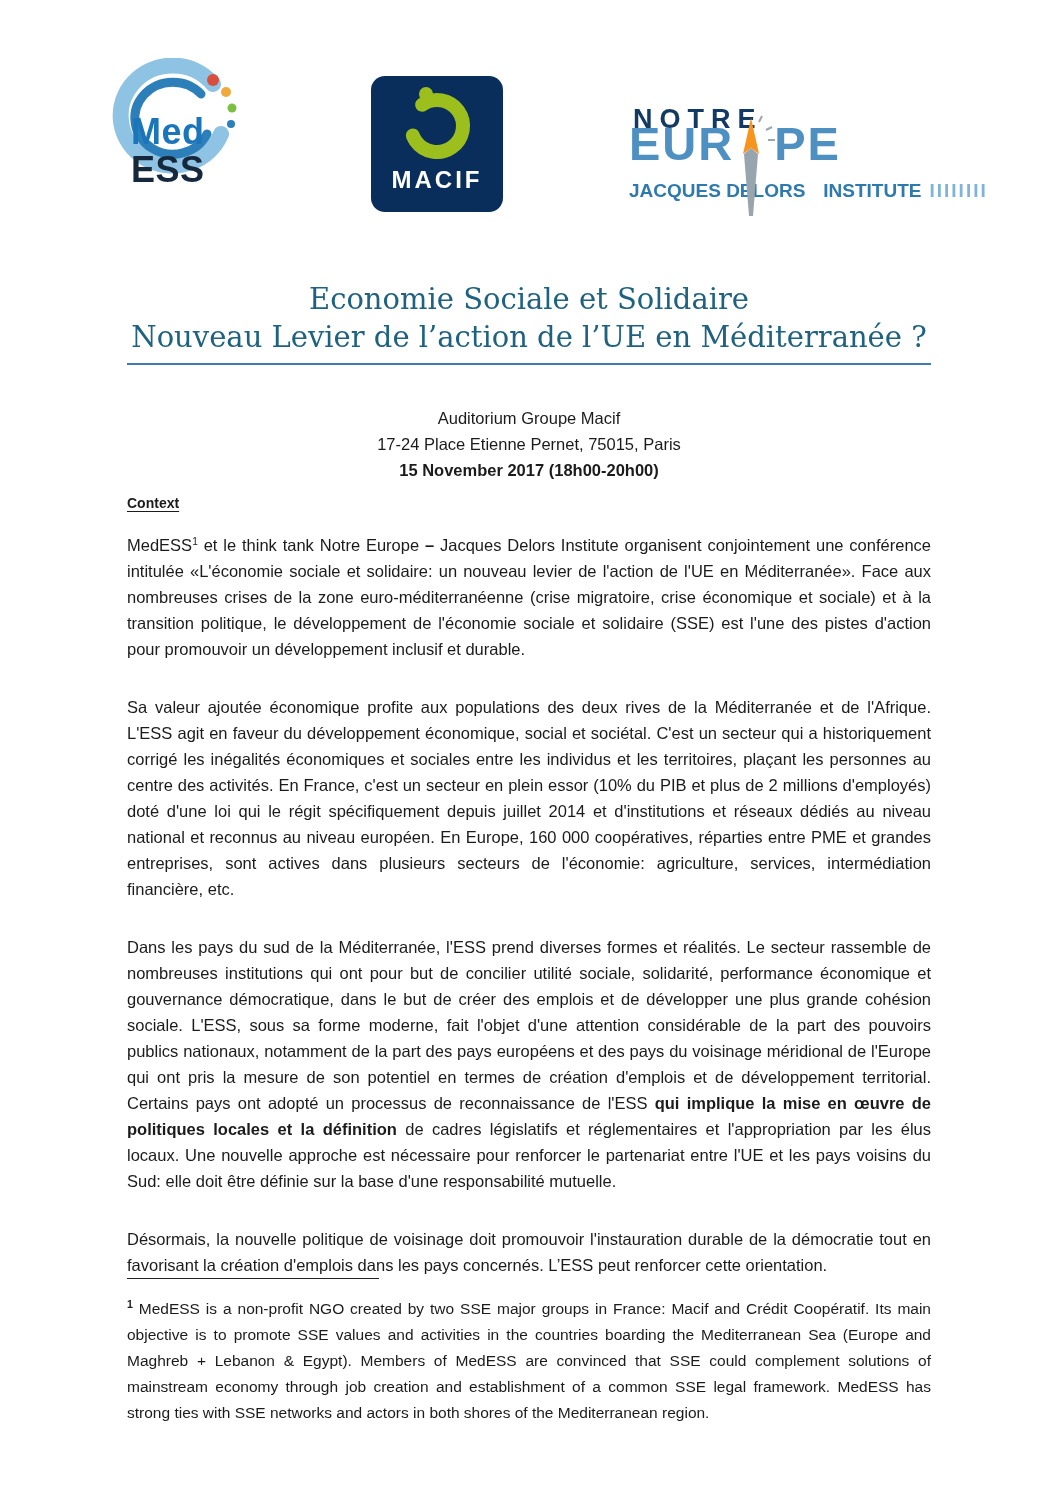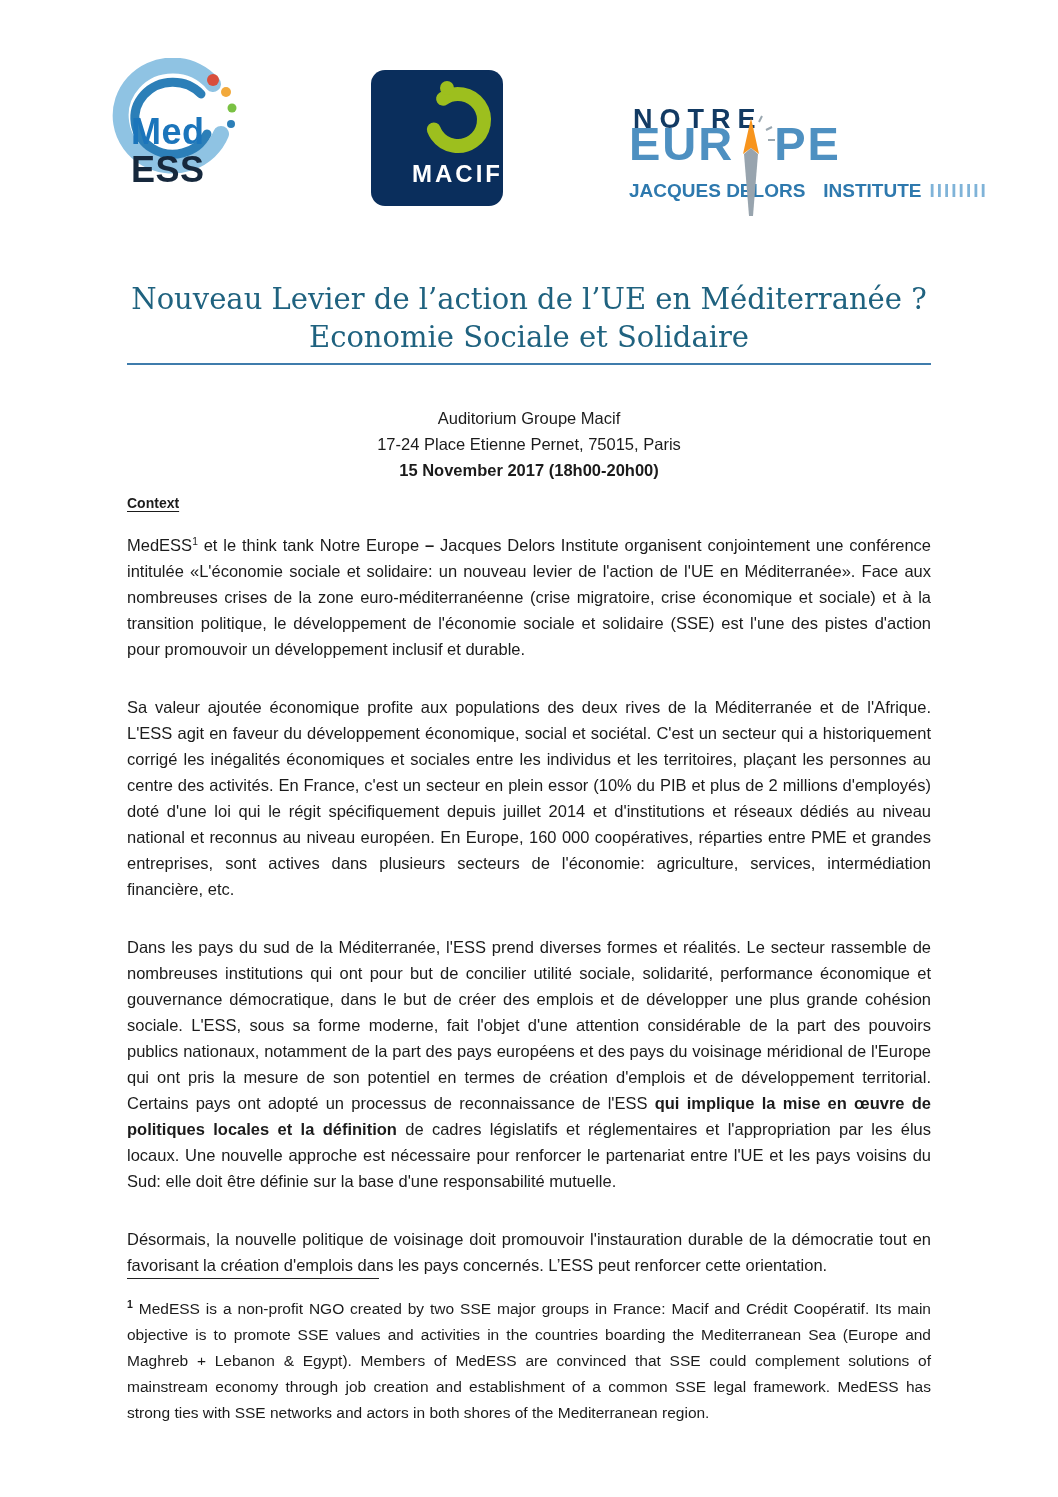--- a/index.html
+++ b/index.html
@@ -27,23 +27,23 @@
 
   
   .medess { position: relative; width: 140px; height: 148px; margin-top: 2px; }
   .medess svg { position: absolute; top: 0; left: 0; }
   .medess-word { position: absolute; left: 26px; font-weight: bold; line-height: 1; letter-spacing: 0.5px; }
   .medess-word.top { top: 56px; font-size: 36px; color: #1b75bb; }
   .medess-word.bottom { top: 94px; font-size: 36px; color: #16283c; }
 
   
   .macif {
-    width: 132px; height: 136px; margin-top: 14px;
+    width: 132px; height: 136px; margin-top: 20px;
     background: #0a2e5c; border-radius: 14px;
-    display: flex; flex-direction: column; align-items: flex-end;
+    display: flex; flex-direction: column; align-items: center;
   }
   .macif svg { margin-top: 10px; }
   .macif-word { color: #ffffff; font-weight: bold; font-size: 24px; letter-spacing: 3px; margin-top: 2px; }
 
   
   .ne { position: relative; width: 324px; height: 140px; margin-top: 22px; }
   .ne-notre { position: absolute; top: 26px; left: 4px; font-size: 27px; font-weight: bold; color: #123a63; letter-spacing: 7px; }
   .ne-eurpe { position: absolute; top: 38px; left: 0; font-size: 47px; font-weight: 800; color: #4e90c1; letter-spacing: 2px; display: flex; align-items: center; }
   .ne-o-gap { display: inline-block; width: 40px; }
   .ne-needle { position: absolute; left: 102px; top: 40px; overflow: visible; z-index: 2; }
@@ -128,22 +128,22 @@
         <span>JACQUES DELORS</span>
         <span class="gap"></span>
         <span>INSTITUTE</span>
         <span class="ne-ticks">IIIIIIII</span>
       </div>
     </div>
 
   </header>
 
   <section class="title-block">
+    <div class="title-line">Economie Sociale et Solidaire</div>
     <div class="title-line">Nouveau Levier de l’action de l’UE en Méditerranée ?</div>
-    <div class="title-line">Economie Sociale et Solidaire</div>
     <hr class="title-rule">
   </section>
 
   <section class="event">
     <div>Auditorium Groupe Macif</div>
     <div>17-24 Place Etienne Pernet, 75015, Paris</div>
     <div class="dt">15 November 2017 (18h00-20h00)</div>
   </section>
 
   <h2 class="context-heading">Context</h2>

